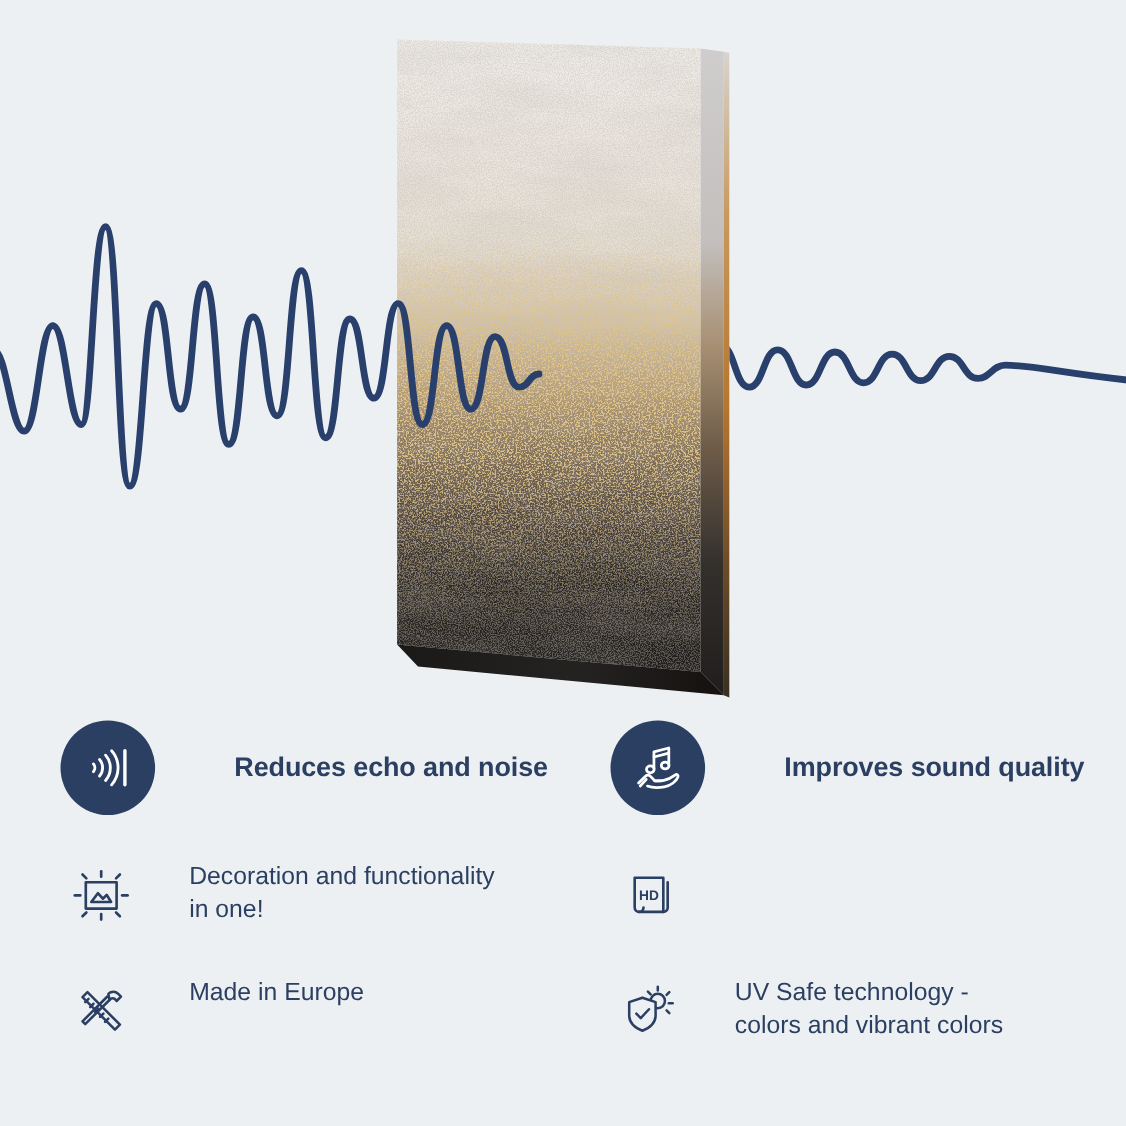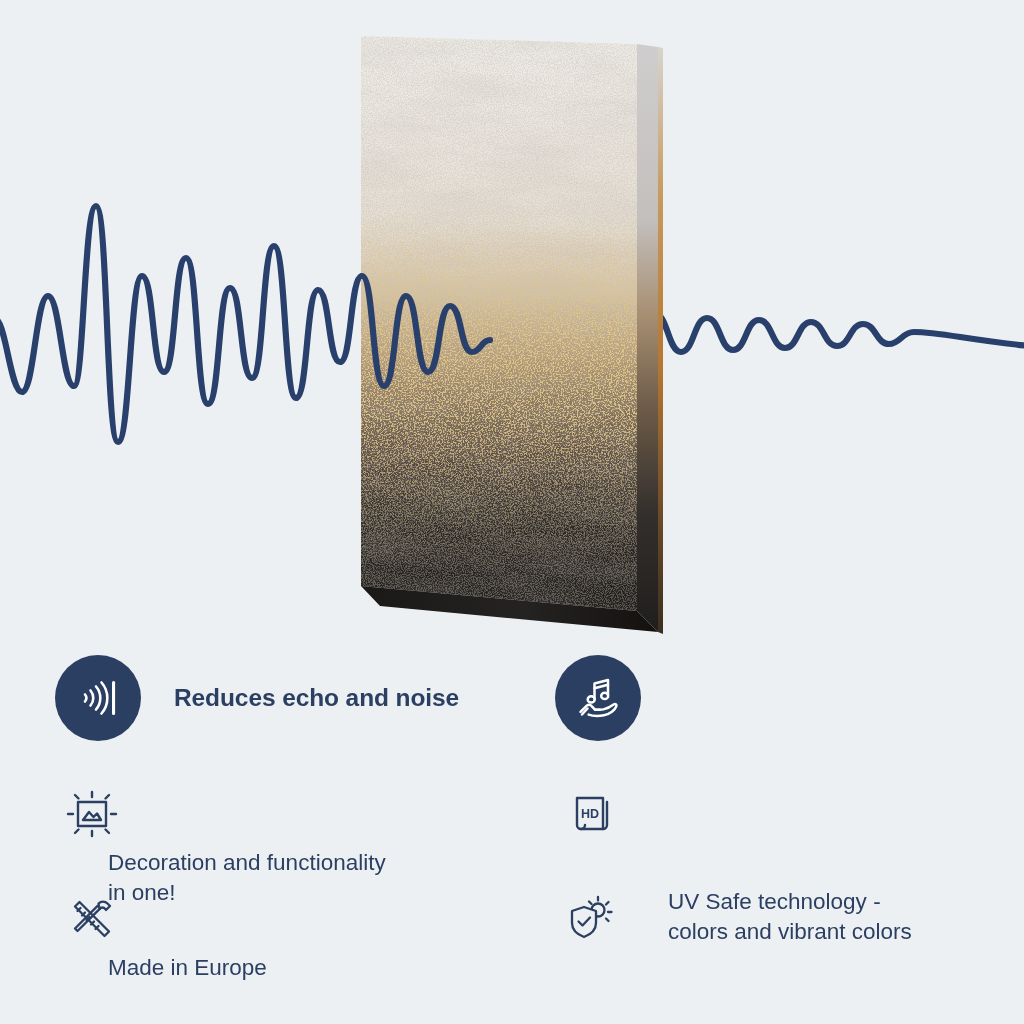--- a/index.html
+++ b/index.html
@@ -43,20 +43,21 @@
     top: 648px;
     width: 1024px;
     height: 110px;
   }
   .badge {
     position: absolute;
     top: 0;
     display: flex;
     align-items: center;
     height: 100px;
+    gap: 39px;
   }
   .badge.col-left  { left: 55px; }
   .badge.col-right { left: 555px; }
 
   .badge-circle {
     width: 86px;
     height: 86px;
     border-radius: 50%;
     background: #2b3f63;
     flex: 0 0 86px;
@@ -80,21 +81,21 @@
     top: 778px;
     width: 1024px;
     height: 220px;
   }
   .feature {
     position: absolute;
     display: flex;
     align-items: flex-start;
     width: 470px;
   }
-  .feature.c0 { left: 60px; flex-direction: column; }
+  .feature.c0 { left: 60px; }
   .feature.c1 { left: 560px; }
   .feature.r0 { top: 0px; }
   .feature.r1 { top: 105px; }
 
   .feature-icon {
     flex: 0 0 64px;
     width: 64px;
     height: 64px;
     display: flex;
     align-items: flex-end;
@@ -313,20 +314,21 @@
 
             <ellipse cx="21.2" cy="29.4" rx="3.5" ry="3.1"></ellipse>
             <ellipse cx="34.7" cy="25.9" rx="3.5" ry="3.1"></ellipse>
 
             <path d="M12 44.5 L 17.5 38.5"></path>
             <path d="M10.5 41.8 L 16.8 35.6 C 18.2 34.3 20.2 34.4 21.4 35.8 L 25.2 39.8 H 30"></path>
             <path d="M25.2 39.8 C 25.2 39.8 31 40 33.5 39.4 C 37.5 38.4 41.5 36.2 43.6 34.6 C 45.4 33.3 47 34.6 46.3 36.4 C 45 40 40 44.3 34 45.3 C 28 46.3 22.4 46 18.6 44.6"></path>
           </g>
         </svg>
       </div>
+      <div class="badge-label">Improves sound quality</div>
     </div>
   </div>
 
   <div id="features">
 
     <div class="feature c0 r0">
       <div class="feature-icon">
         <svg width="60" height="60" viewBox="0 0 60 60">
           <g fill="none" stroke="#2b3f63" stroke-width="2.4" stroke-linecap="round" stroke-linejoin="round">
             <rect x="16" y="18" width="28" height="24"></rect>

